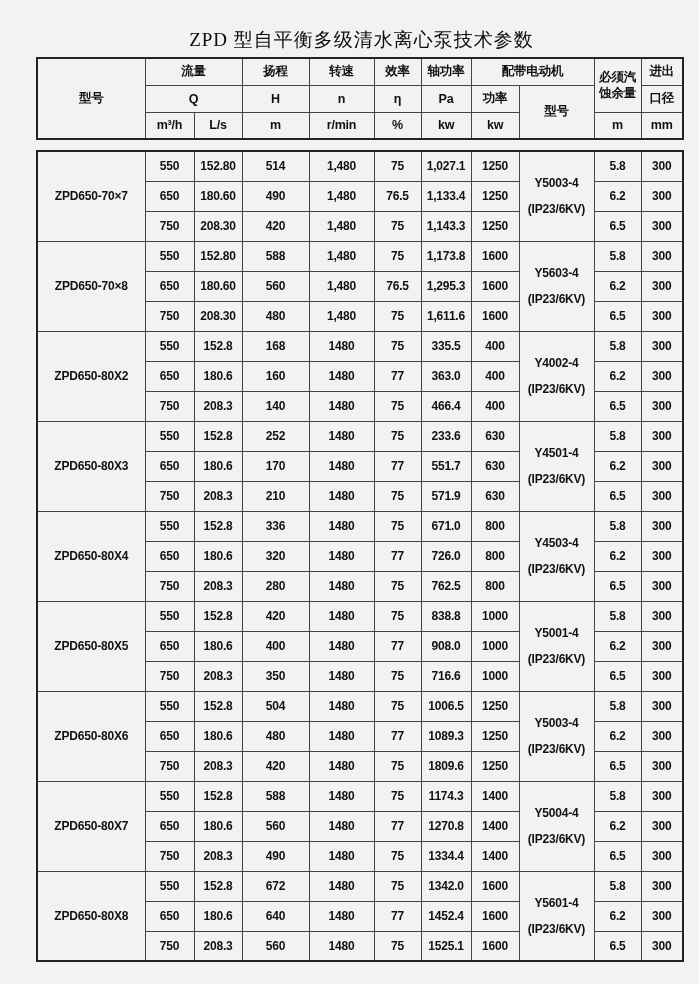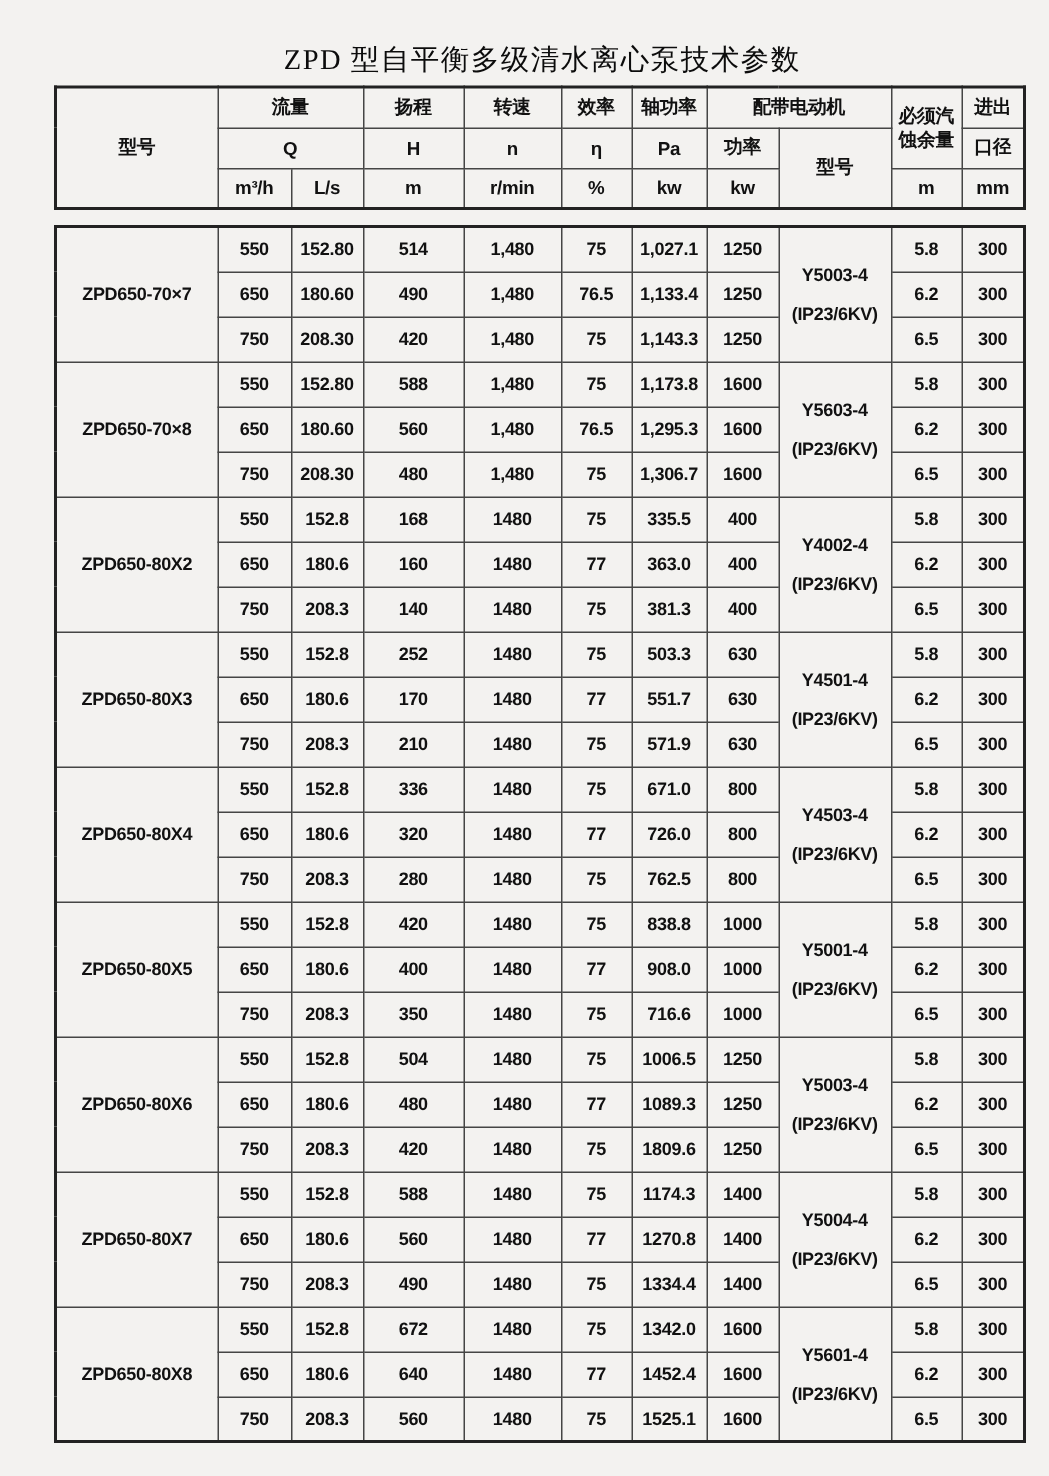--- a/index.html
+++ b/index.html
@@ -187,21 +187,21 @@
         <td>1600</td>
         <td>6.2</td>
         <td>300</td>
       </tr>
       <tr>
         <td>750</td>
         <td>208.30</td>
         <td>480</td>
         <td>1,480</td>
         <td>75</td>
-        <td>1,306.7</td>
+        <td>1,611.6</td>
         <td>1600</td>
         <td>6.5</td>
         <td>300</td>
       </tr>
       <tr>
         <td rowspan="3">ZPD650-80X2</td>
         <td>550</td>
         <td>152.8</td>
         <td>168</td>
         <td>1480</td>
@@ -225,33 +225,33 @@
         <td>400</td>
         <td>6.2</td>
         <td>300</td>
       </tr>
       <tr>
         <td>750</td>
         <td>208.3</td>
         <td>140</td>
         <td>1480</td>
         <td>75</td>
-        <td>381.3</td>
+        <td>466.4</td>
         <td>400</td>
         <td>6.5</td>
         <td>300</td>
       </tr>
       <tr>
         <td rowspan="3">ZPD650-80X3</td>
         <td>550</td>
         <td>152.8</td>
         <td>252</td>
         <td>1480</td>
         <td>75</td>
-        <td>503.3</td>
+        <td>233.6</td>
         <td>630</td>
         <td rowspan="3" class="motor-cell">
           <div>Y4501-4</div>
           <div>(IP23/6KV)</div>
         </td>
         <td>5.8</td>
         <td>300</td>
       </tr>
       <tr>
         <td>650</td>

